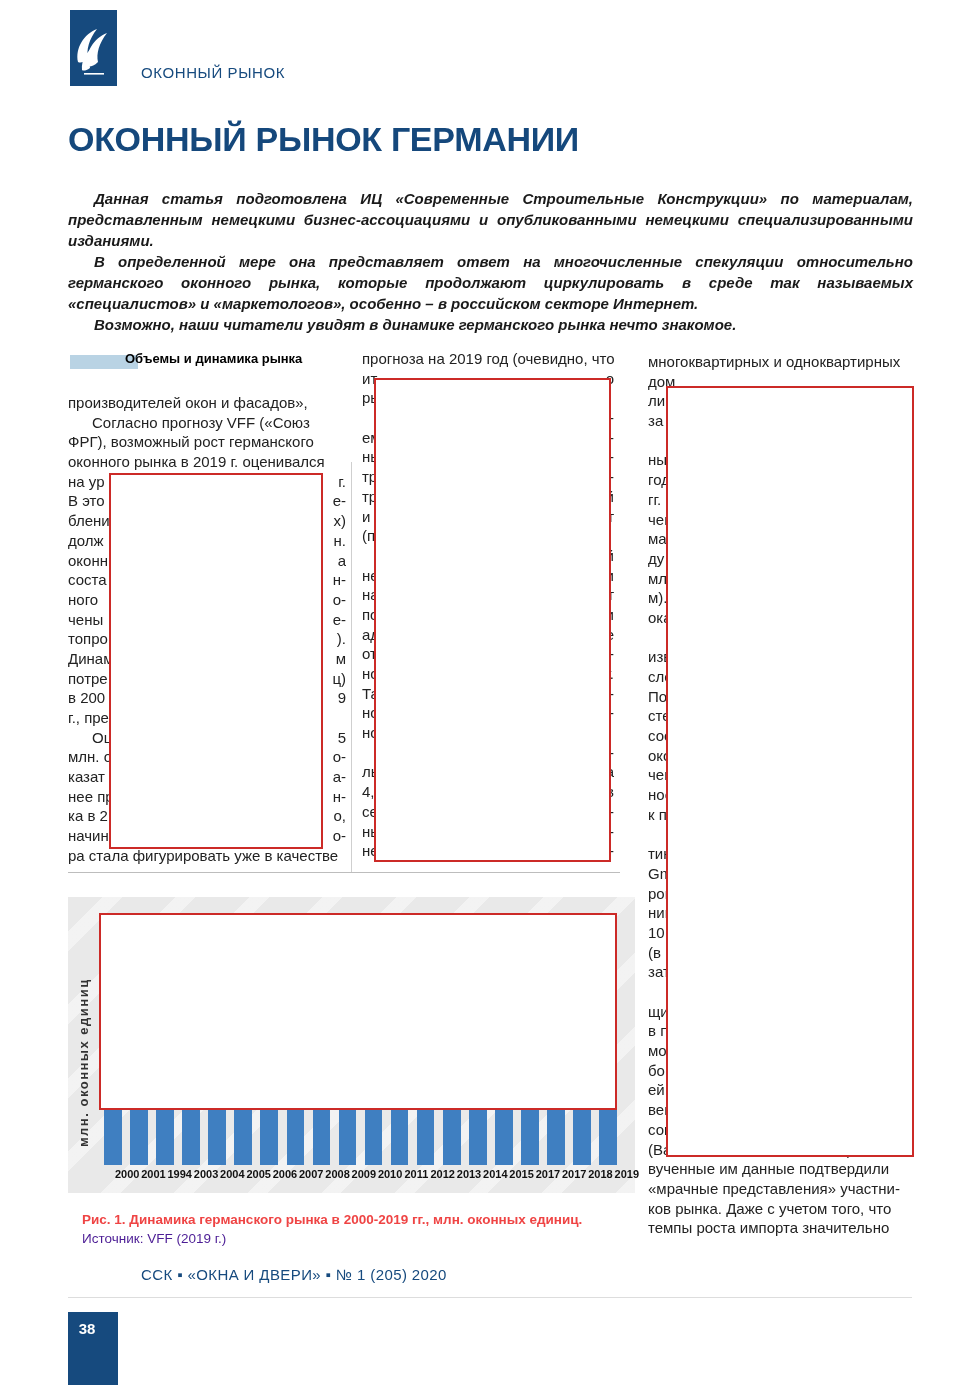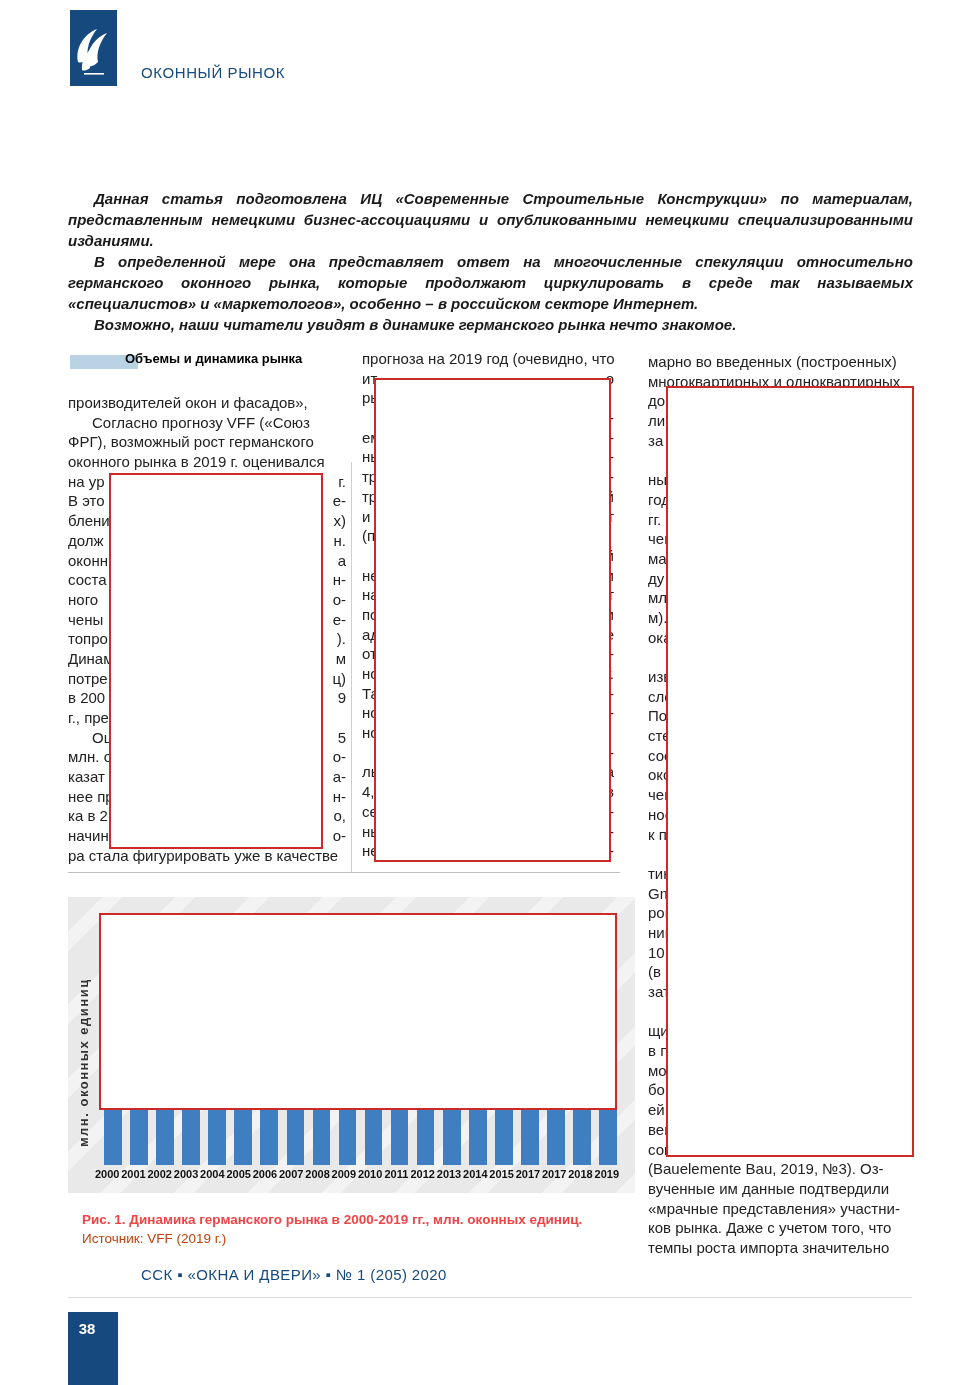--- a/index.html
+++ b/index.html
@@ -40,46 +40,47 @@
   #redbox-right{left:666px;top:386px;width:248px;height:771px;}
   #redbox-chart{left:99px;top:913px;width:518px;height:197px;z-index:5;}
 
   
   #chart-panel{left:68px;top:897px;width:567px;height:296px;background:#e9e9e9;
     background-image:repeating-linear-gradient(-45deg,rgba(255,255,255,.45) 0 14px,rgba(0,0,0,0) 14px 52px);}
   #y-axis-label{left:8px;top:60px;height:190px;writing-mode:vertical-rl;transform:rotate(180deg);
     font-size:13px;font-weight:700;color:#333;letter-spacing:1.5px;}
   #bars{left:36px;top:213px;width:513px;height:55px;display:flex;justify-content:space-between;}
   .bar{width:17.5px;height:55px;background:#3f7fc1;}
-  #year-labels{left:26px;top:271px;width:526px;display:flex;}
+  #year-labels{left:46px;top:271px;width:526px;display:flex;}
   .yl{width:26.3px;text-align:center;font-size:11px;font-weight:700;color:#111;}
 
   
   #caption-bold{left:82px;top:1212px;font-size:13.5px;font-weight:700;color:#ef4444;}
-  #caption-src{left:82px;top:1231px;font-size:13.5px;color:#c2410c;}
+  #caption-src{left:82px;top:1231px;font-size:13.5px;color:#4c1d95;}
 
   
   #footer-pagebox{left:68px;top:1312px;width:50px;height:73px;background:#164a7e;}
   #footer-pagenum{left:68px;top:1320px;width:38px;text-align:center;font-size:15px;font-weight:700;color:#fff;}
   #footer-issue{left:141px;top:1266px;font-size:15px;color:#164a7e;letter-spacing:.4px;}
 </style>
 </head>
 <body>
 
 <div id="page">
 
   <div class="abs" id="logo-box">
     <svg width="47" height="76" viewBox="0 0 47 76">
       <path d="M8 52 C 5 38, 14 24, 27 19 C 19 29, 16 40, 18 49 C 13 53, 10 53, 8 52 Z" fill="#fff"></path>
       <path d="M17 56 C 15 42, 24 28, 37 23 C 29 33, 26 44, 28 52 C 23 57, 19 57, 17 56 Z" fill="#fff"></path>
       <path d="M12 60 C 11 50, 17 40, 26 36 C 21 44, 19 52, 20 58 C 16 61, 13 61, 12 60 Z" fill="#fff"></path>
       <rect x="14" y="63" width="20" height="1.6" fill="#fff"></rect>
     </svg>
   </div>
   <div class="abs" id="section-label">ОКОННЫЙ РЫНОК</div>
+  <div class="abs" id="page-title">ОКОННЫЙ РЫНОК ГЕРМАНИИ</div>
 
   <div class="abs" id="lead">
     <p>Данная статья подготовлена ИЦ «Современные Строительные Конструкции» по материалам, представленным немецкими бизнес-ассоциациями и опубликованными немецкими специализированными изданиями.</p>
     <p>В определенной мере она представляет ответ на многочисленные спекуляции относительно германского оконного рынка, которые продолжают циркулировать в среде так называемых «специалистов» и «маркетологов», особенно – в российском секторе Интернет.</p>
     <p>Возможно, наши читатели увидят в динамике германского рынка нечто знакомое.</p>
   </div>
 
   <div class="abs" id="heading-highlight"></div>
   <div class="abs" id="left-heading">Объемы и динамика рынка</div>
 
@@ -282,24 +283,20 @@
         <span class="lf">нь</span>
         <span class="rf">м-</span>
       </div>
       <div class="tline">
         <span class="lf">не</span>
         <span class="rf">н-</span>
       </div>
     </div>
   <div class="col" id="col-right">
       <div class="tline">
-        <span class="lf">марно во введенных (построенных)</span>
-        <span class="rf"></span>
-      </div>
-      <div class="tline">
         <span class="lf">многоквартирных и одноквартирных</span>
         <span class="rf"></span>
       </div>
       <div class="tline">
         <span class="lf">дом</span>
         <span class="rf"></span>
       </div>
       <div class="tline">
         <span class="lf">лич</span>
         <span class="rf"></span>
@@ -497,21 +494,21 @@
         <div class="bar" style="background: rgb(63, 127, 193);"></div>
         <div class="bar" style="background: rgb(63, 127, 193);"></div>
         <div class="bar" style="background: rgb(63, 127, 193);"></div>
         <div class="bar" style="background: rgb(63, 127, 193);"></div>
         <div class="bar" style="background: rgb(63, 127, 193);"></div>
         <div class="bar" style="background: rgb(63, 127, 193);"></div>
       </div>
     <div class="abs" id="year-labels">
         <span class="yl">2000</span>
         <span class="yl">2001</span>
-        <span class="yl">2002</span>
+        <span class="yl">1994</span>
         <span class="yl">2003</span>
         <span class="yl">2004</span>
         <span class="yl">2005</span>
         <span class="yl">2006</span>
         <span class="yl">2007</span>
         <span class="yl">2008</span>
         <span class="yl">2009</span>
         <span class="yl">2010</span>
         <span class="yl">2011</span>
         <span class="yl">2012</span>

